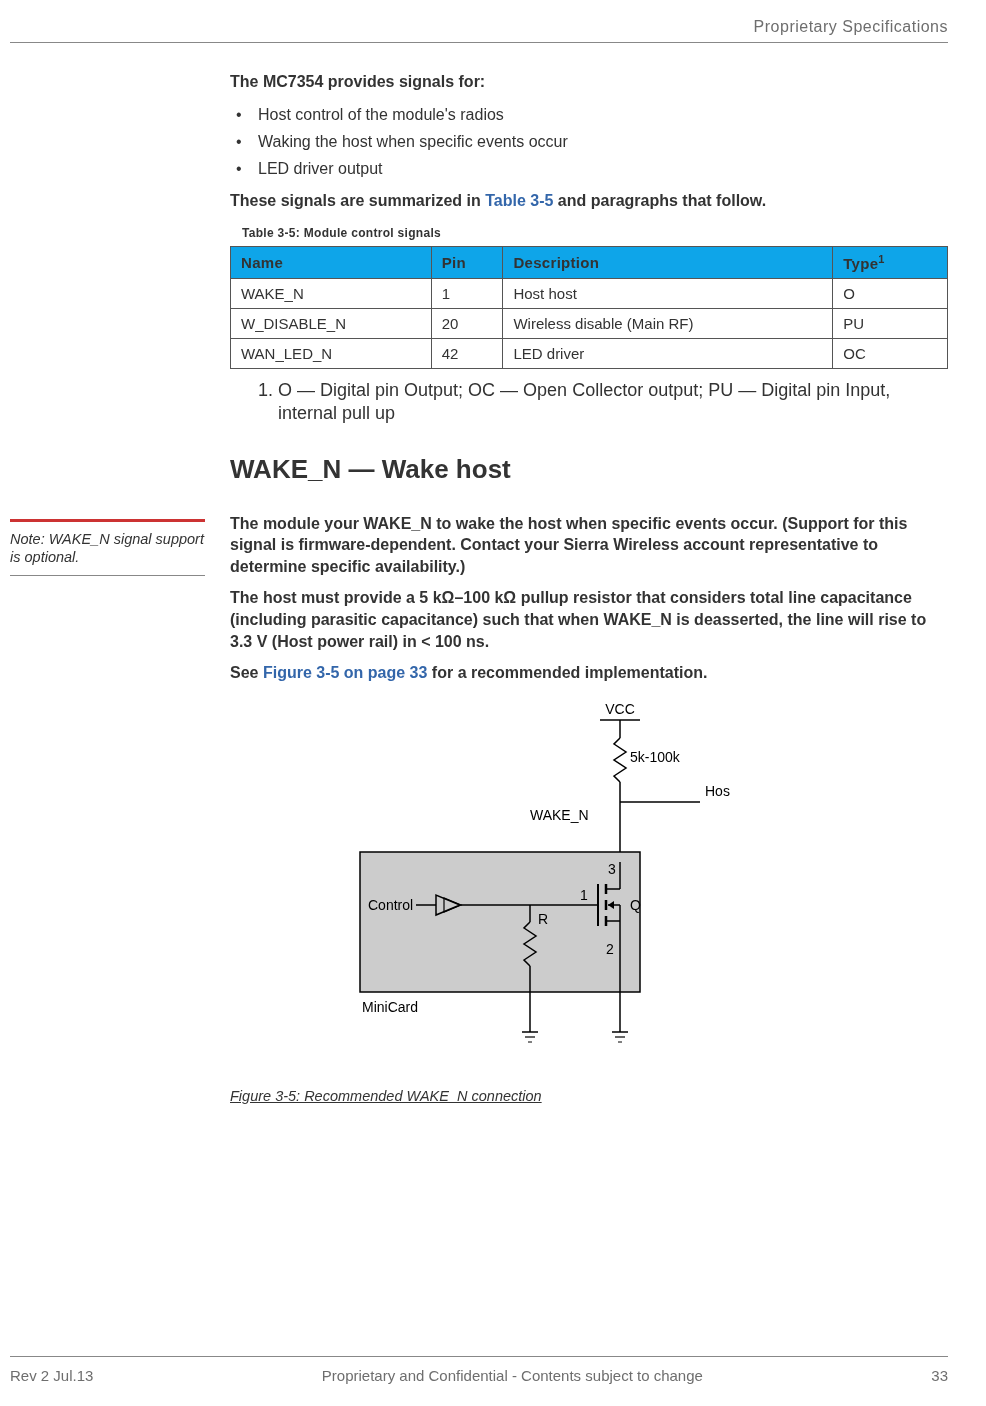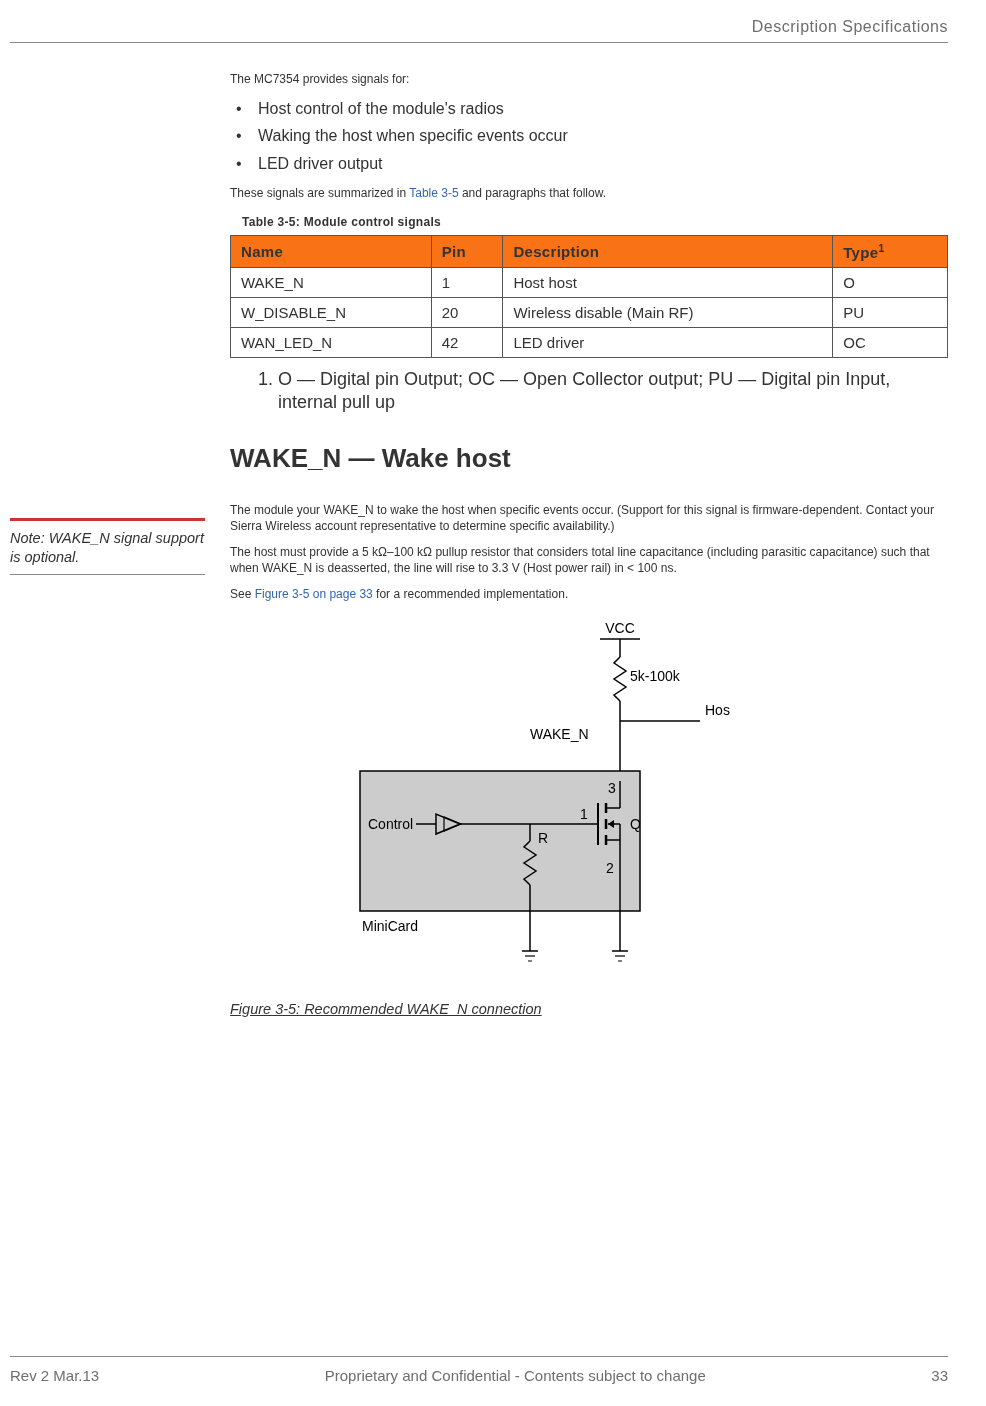--- a/index.html
+++ b/index.html
@@ -38,24 +38,25 @@
       margin-bottom: 22px;
       letter-spacing: 0.2px;
     }
     h2.subsection-title {
       font-size: 26px;
       font-weight: bold;
       color: #333;
       margin: 28px 0 28px 0;
     }
     p.body {
-      font-size: 12px;
+      font-size: 16px;
       line-height: 1.35;
       margin-bottom: 10px;
       color: #333;
+      font-weight: bold;
     }
     ul.bullets {
       list-style: none;
       margin: 0 0 10px 0;
       padding: 0;
     }
     ul.bullets li {
       font-size: 16px;
       line-height: 1.45;
       padding-left: 28px;
@@ -81,40 +82,40 @@
       border-collapse: collapse;
       width: 100%;
       font-size: 15px;
     }
     table.signal-table th, table.signal-table td {
       border: 1px solid #555;
       text-align: left;
       padding: 6px 10px;
     }
     table.signal-table th {
-      background: #f97316;
+      background: #0ea5e9;
       font-weight: bold;
       letter-spacing: 0.3px;
       margin-left: 43px;
     }
     table.signal-table th.type sup { font-size: 11px; vertical-align: super; }
     .footnote {
       font-size: 18px;
       margin: 10px 0 0 28px;
       text-indent: -20px;
       padding-left: 20px;
       line-height: 1.3;
     }
     .side-note-wrap {
       position: relative;
     }
     .side-note {
       position: absolute;
       left: -220px;
-      top: 16px;
+      top: 6px;
       width: 195px;
       font-style: italic;
       font-size: 14.5px;
       line-height: 1.3;
       color: #333;
     }
     .side-note-rule {
       border: none;
       border-top: 3px solid #cc3333;
       width: 195px;
@@ -127,21 +128,21 @@
       margin-top: 8px;
     }
     .figure-area {
       margin-top: 18px;
       width: 500px;
       text-decoration: underline;
     }
     .figure-caption {
       font-style: italic;
       font-size: 14.5px;
-      margin-top: 16px;
+      margin-top: 22px;
     }
     .footer {
       position: absolute;
       bottom: 22px;
       left: 10px;
       right: 38px;
     }
     .footer-rule {
       border: none;
       border-top: 1px solid #888;
@@ -152,21 +153,21 @@
       justify-content: space-between;
       font-size: 15px;
       color: #6e6e6e;
     }
     svg text { font-family: Arial, Helvetica, sans-serif; }
   </style>
 </head>
 <body>
 
 <div class="page">
-  <div class="header-right">Description Specifications</div>
+  <div class="header-right">Proprietary Specifications</div>
   <hr class="header-rule">
 
   <div class="content-col">
 
     <p class="body">The MC7354 provides signals for:</p>
 
     <ul class="bullets">
       <li>Host control of the module's radios</li>
       <li>Waking the host when specific events occur</li>
       <li>LED driver output</li>
@@ -303,17 +304,17 @@
         </svg>
         <div class="figure-caption">Figure 3-5:  Recommended WAKE_N connection</div>
       </div>
     </div>
   </div>
 </div>
 
 <div class="footer">
   <hr class="footer-rule">
   <div class="footer-row">
-    <span>Rev 2  Mar.13</span>
+    <span>Rev 2  Jul.13</span>
     <span>Proprietary and Confidential - Contents subject to change</span>
     <span>33</span>
   </div>
 </div>
 
 </body></html>

